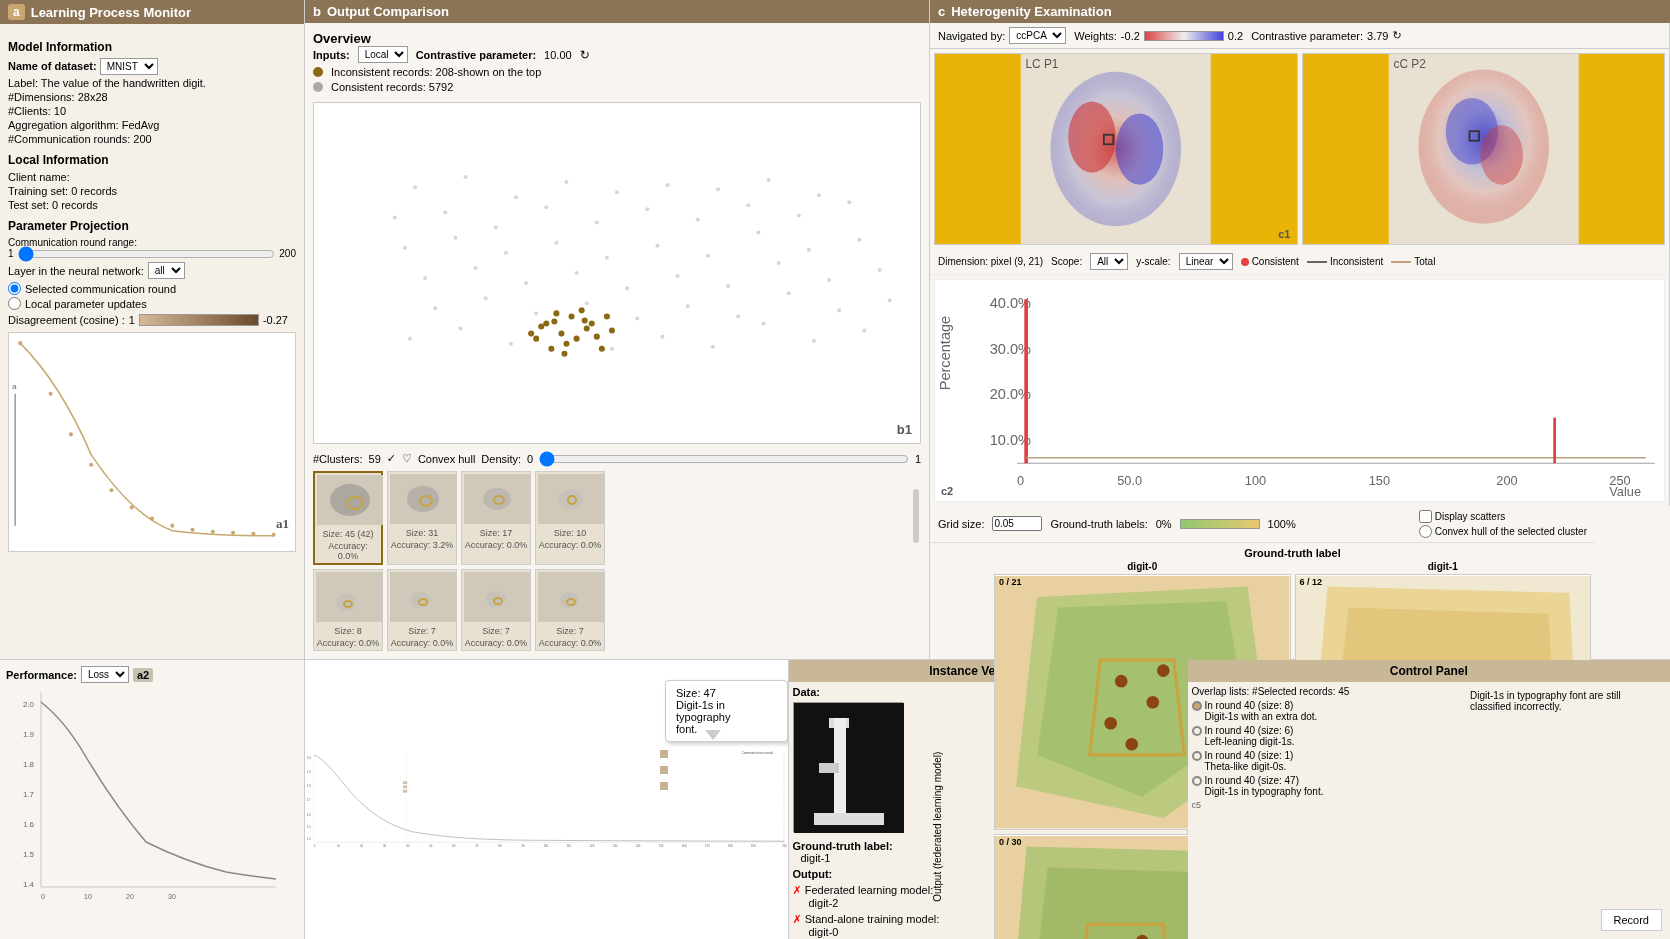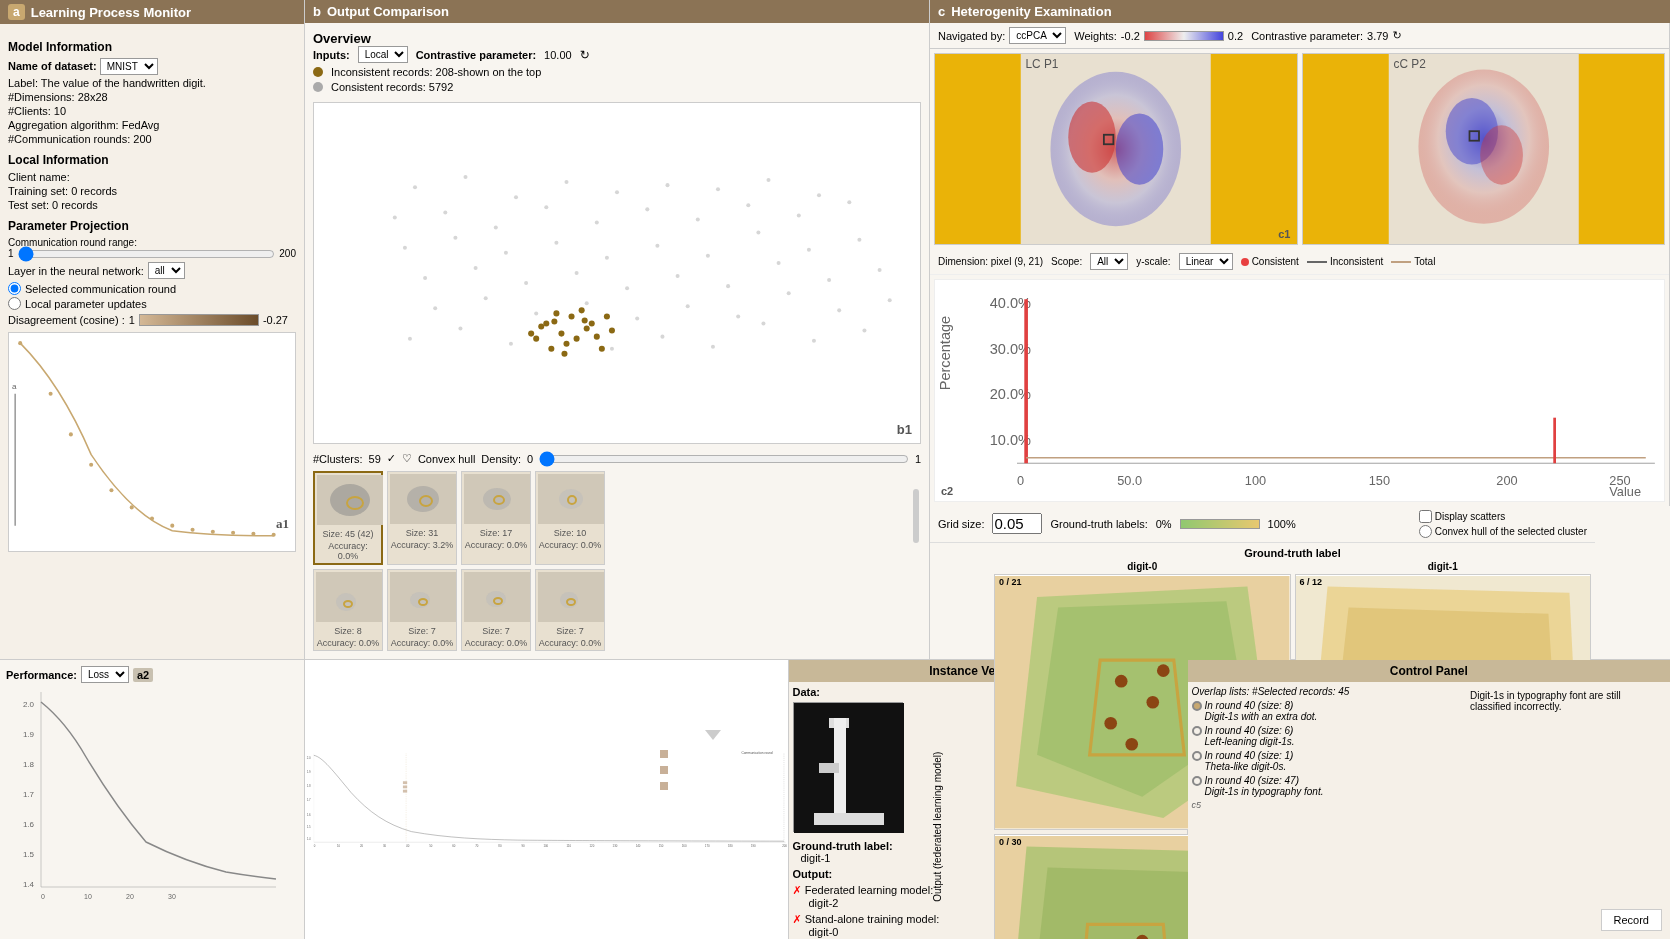--- a/index.html
+++ b/index.html
@@ -103,21 +103,21 @@
     .instance-image { width: 120px; border: 1px solid #999; background: black; }
     .instance-info { flex: 1; font-size: 11px; }
     .instance-row { margin-bottom: 4px; }
     .cross-icon { color: red; }
     .c4-label { font-size: 11px; font-weight: bold; color: #555; align-self: flex-end; }
     
     
     .control-panel { flex: 1; background: #f5f0e8; display: flex; flex-direction: column; }
     .control-header { background: #c8b898; text-align: center; padding: 4px; font-size: 12px; font-weight: bold; }
     .control-content { display: flex; flex-direction: row; flex: 1; padding: 4px; gap: 4px; }
-    .overlap-list { flex: 1; font-size: 10px; font-style: italic; }
+    .overlap-list { flex: 1; font-size: 10px; }
     .overlap-title { font-size: 10px; margin-bottom: 3px; }
     .overlap-item { display: flex; align-items: flex-start; gap: 3px; margin-bottom: 3px; }
     .overlap-radio { width: 10px; height: 10px; border-radius: 50%; border: 2px solid #888; display: inline-block; flex-shrink: 0; margin-top: 1px; }
     .note-box { width: 200px; font-size: 10px; padding: 4px; }
     .record-btn { position: absolute; bottom: 8px; right: 8px; background: white; border: 1px solid #ccc; padding: 4px 12px; font-size: 11px; cursor: pointer; }
     
     
     .chart-svg { width: 100%; height: 100%; }
     
     select { font-size: 10px; border: 1px solid #999; padding: 1px 2px; background: white; }
@@ -533,21 +533,21 @@
 
               <line x1="340" y1="100" x2="340" y2="75" stroke="#e04040" stroke-width="1.5"></line>
             </svg>
             <div class="c2-label">c2</div>
           </div>
         </div>
 
         <div class="c-hetero">
           <div class="c-hetero-top">
             <span>Grid size:</span>
-            <input type="number" value="0.05" style="width: 50px; font-size: 15px;">
+            <input type="number" value="0.05" style="width: 50px; font-size: 10px;">
             <span>Ground-truth labels:</span>
             <span>0%</span>
             <div style="width:80px; height:10px; background:linear-gradient(to right, #90c870, #e8c870); border:1px solid #999;"></div>
             <span>100%</span>
             <div style="margin-left: auto; display:flex; flex-direction:column; gap:2px; font-size:10px;">
               <label style="display:flex; align-items:center; gap:3px;">
                 <input type="checkbox" style="">
                 <span>Display scatters</span>
               </label>
               <label style="display:flex; align-items:center; gap:3px;">
@@ -694,20 +694,25 @@
 
         <text x="35" y="212" font-size="7" fill="#666">0</text>
         <text x="78" y="212" font-size="7" fill="#666">10</text>
         <text x="120" y="212" font-size="7" fill="#666">20</text>
         <text x="162" y="212" font-size="7" fill="#666">30</text>
       </svg>
     </div>
 
     <div class="bottom-main">
       
+      <div class="tooltip-box">
+        <div>Size: 47</div>
+        <div>Digit-1s in typography</div>
+        <div>font.</div>
+      </div>
       <div class="tooltip-tail"></div>
       
       
       <div style="position:absolute; left:355px; top:90px; display:flex; flex-direction:column; gap:8px;">
         <div style="width:8px; height:8px; background:#c8b098;"></div>
         <div style="width:8px; height:8px; background:#c8b098;"></div>
         <div style="width:8px; height:8px; background:#c8b098;"></div>
       </div>
       
       <svg width="100%" height="279" viewBox="0 0 1360 279">

